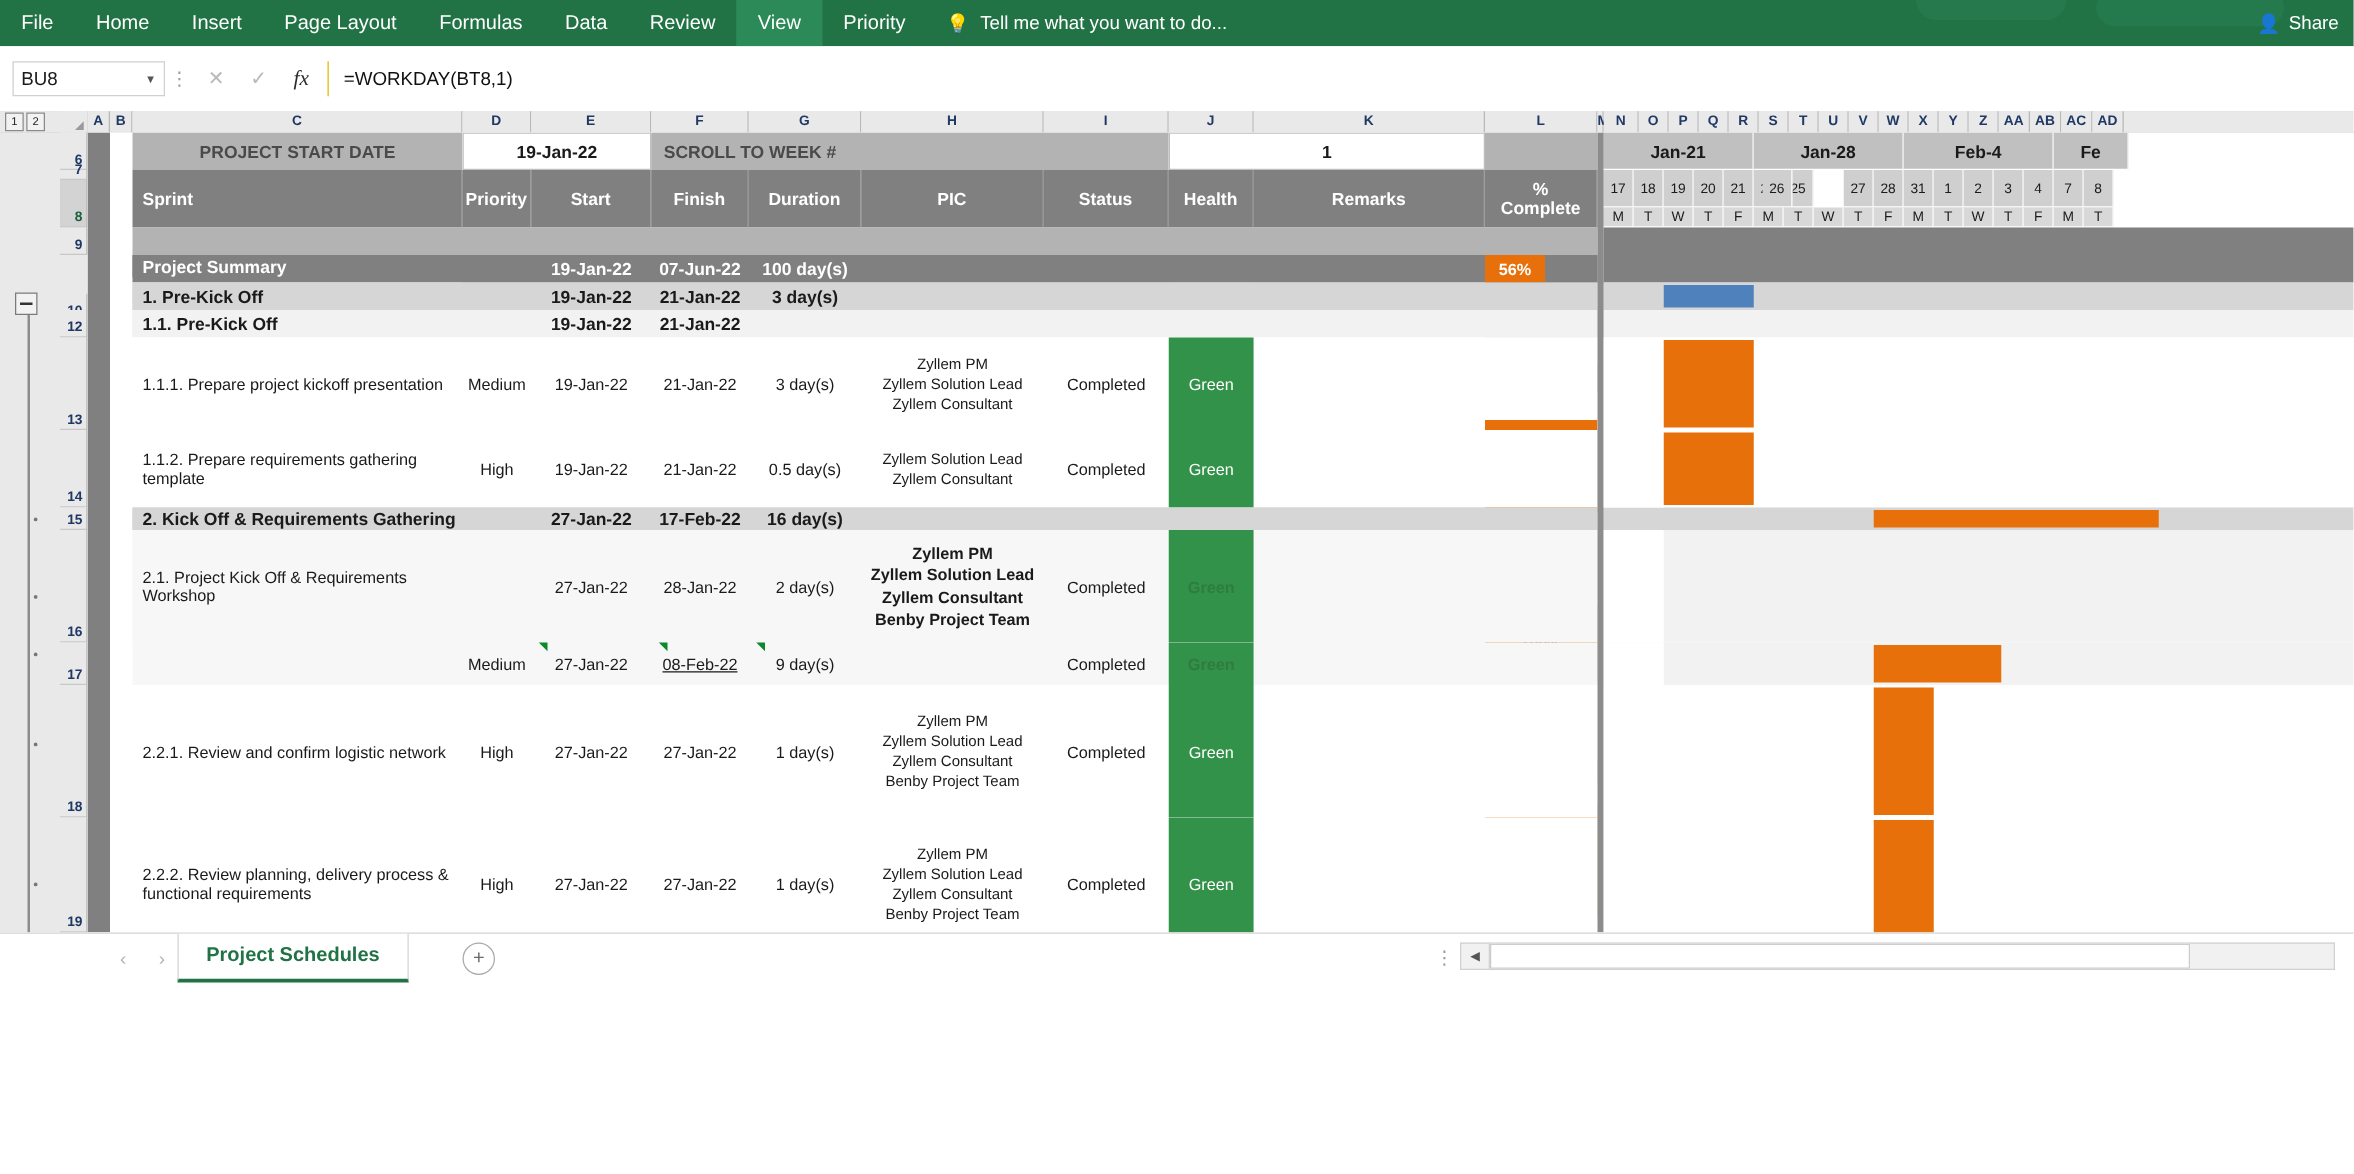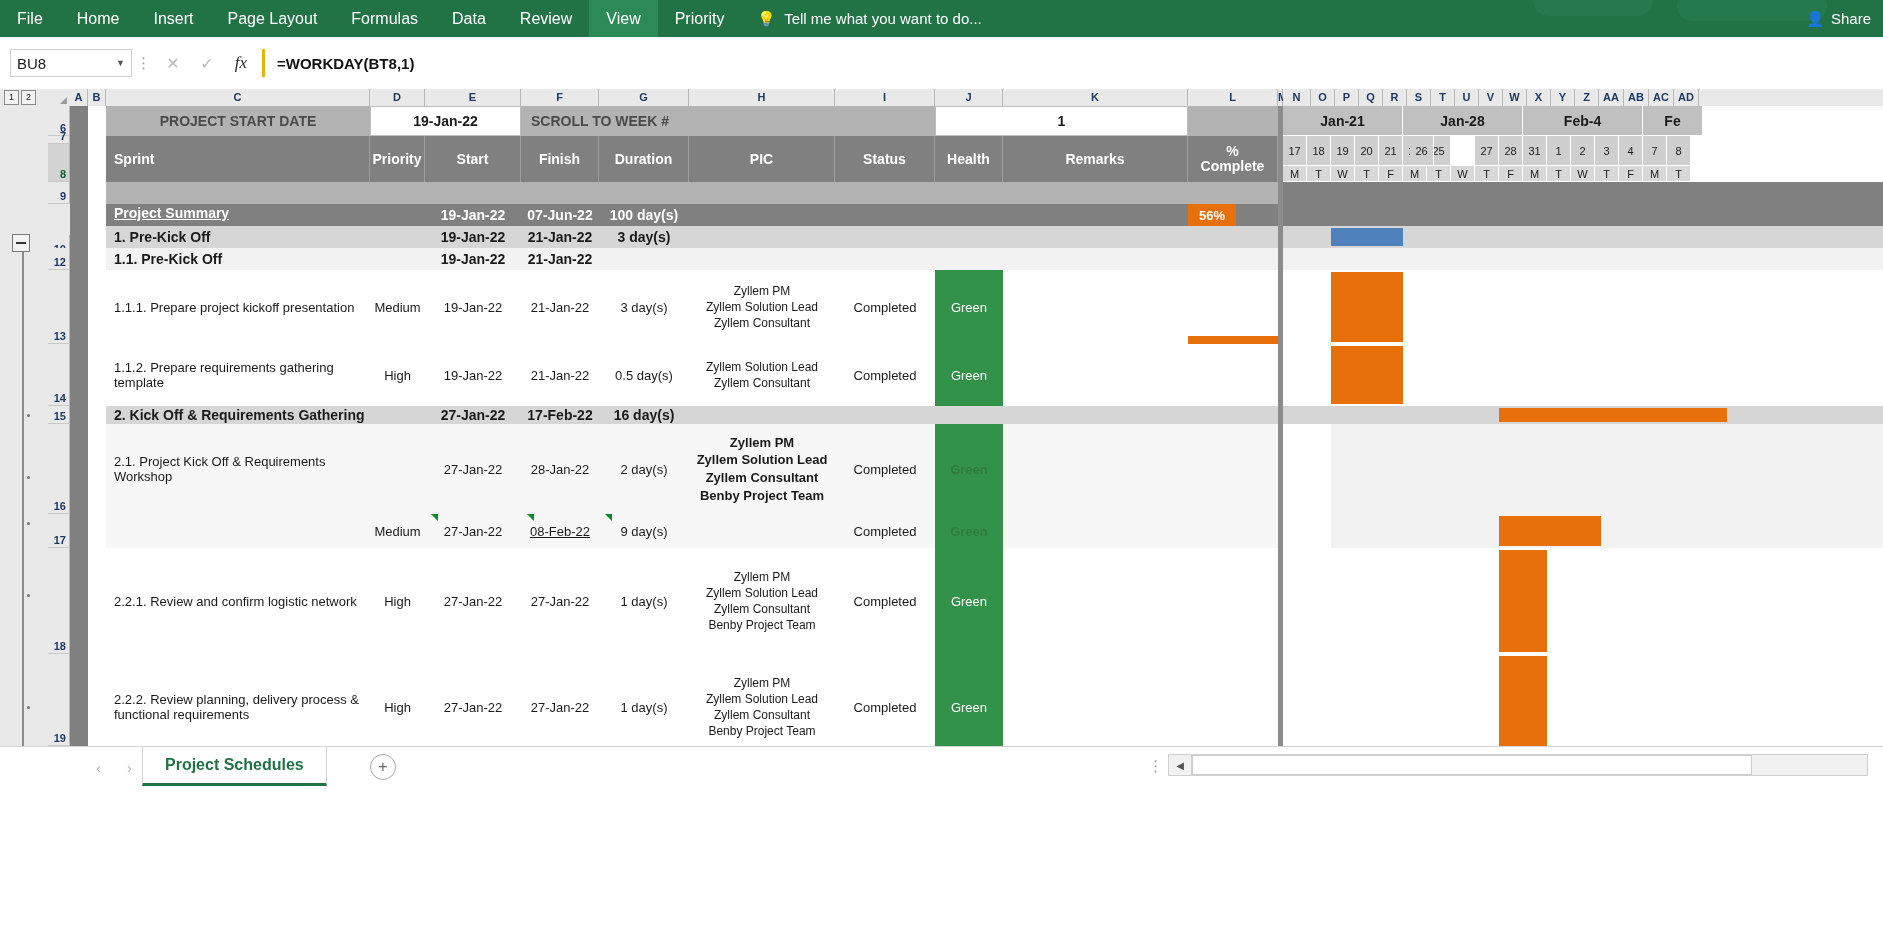--- a/index.html
+++ b/index.html
@@ -52,21 +52,21 @@
     background:#fff;display:flex;align-items:center;justify-content:space-between;
     padding:0 6px;box-sizing:border-box;font-size:15px;color:#1a1a1a;
   }
   .namebox .caret{font-size:9px;color:#555;}
   .fbar-dots{color:#9b9b9b;font-size:15px;letter-spacing:1px;margin:0 4px;}
   .fbtn{width:34px;text-align:center;font-size:16px;color:#b9b9b9;}
   .fbtn.fx{color:#2a2a2a;font-style:italic;font-family:"Liberation Serif",serif;font-size:17px;}
   .fcontent{
     flex:1;height:28px;display:flex;align-items:center;
     padding-left:12px;font-size:15px;color:#111;
-    border-left:3px solid #eab308;margin-left:4px;font-weight:bold;
+    border-left:1px solid #eab308;margin-left:4px;
   }
 
   
   .colhdr-row{
     position:absolute;left:0;top:89px;width:1883px;height:17px;
     background:#e9e9e9;border-bottom:1px solid #b8b8b8;
     font-size:11px;color:#1f3864;
   }
   .grp-btns{position:absolute;left:4px;top:1px;display:flex;gap:2px;}
   .grp-btns div{
@@ -368,21 +368,21 @@
         <div class="cell thead" style="left: 451px; top: 30px; width: 78px; height: 46px;">Finish</div>
         <div class="cell thead" style="left: 529px; top: 30px; width: 90px; height: 46px;">Duration</div>
         <div class="cell thead" style="left: 619px; top: 30px; width: 146px; height: 46px;">PIC</div>
         <div class="cell thead" style="left: 765px; top: 30px; width: 100px; height: 46px;">Status</div>
         <div class="cell thead" style="left: 865px; top: 30px; width: 68px; height: 46px;">Health</div>
         <div class="cell thead" style="left: 933px; top: 30px; width: 185px; height: 46px;">Remarks</div>
         <div class="cell thead" style="left: 1118px; top: 30px; width: 90px; height: 46px; white-space: pre-line;">%
 Complete</div>
         <div class="cell banner" style="left: 36px; top: 76px; width: 1172px; height: 22px;"></div>
         <div class="cell r-summary" style="left: 36px; top: 98px; width: 1172px; height: 22px;"></div>
-        <div class="cell r-summary c-left" style="left: 36px; top: 98px; width: 264px; height: 18px; text-decoration: underline;">Project Summary</div>
+        <div class="cell r-summary c-left" style="left: 36px; top: 98px; width: 264px; height: 18px;">Project Summary</div>
         <div class="cell r-summary c-center" style="left: 300px; top: 98px; width: 55px; height: 22px;"></div>
         <div class="cell r-summary c-center" style="left: 355px; top: 98px; width: 96px; height: 22px;">19-Jan-22</div>
         <div class="cell r-summary c-center" style="left: 451px; top: 98px; width: 78px; height: 22px;">07-Jun-22</div>
         <div class="cell r-summary c-center" style="left: 529px; top: 98px; width: 90px; height: 22px;">100 day(s)</div>
         <div class="cell r-summary c-multi" style="left: 619px; top: 98px; width: 146px; height: 22px; font-size: 12px;"></div>
         <div class="cell r-summary c-center" style="left: 765px; top: 98px; width: 100px; height: 22px;"></div>
         <div class="cell r-summary c-center" style="left: 933px; top: 98px; width: 185px; height: 22px;"></div>
         <div class="cell pctwrap r-summary" style="left: 1118px; top: 98px; width: 90px; height: 22px;"><div class="pctbar" style="width: 48px;"><span>56%</span></div></div>
         <div class="cell r-phase" style="left: 36px; top: 120px; width: 1172px; height: 22px;"></div>
         <div class="cell r-phase c-left" style="left: 36px; top: 120px; width: 264px; height: 22px;">1. Pre-Kick Off</div>

